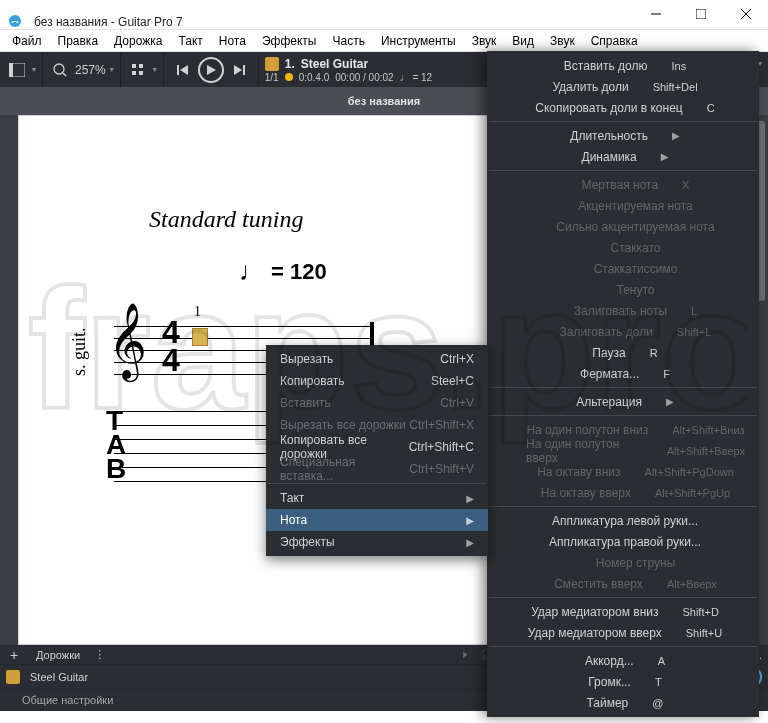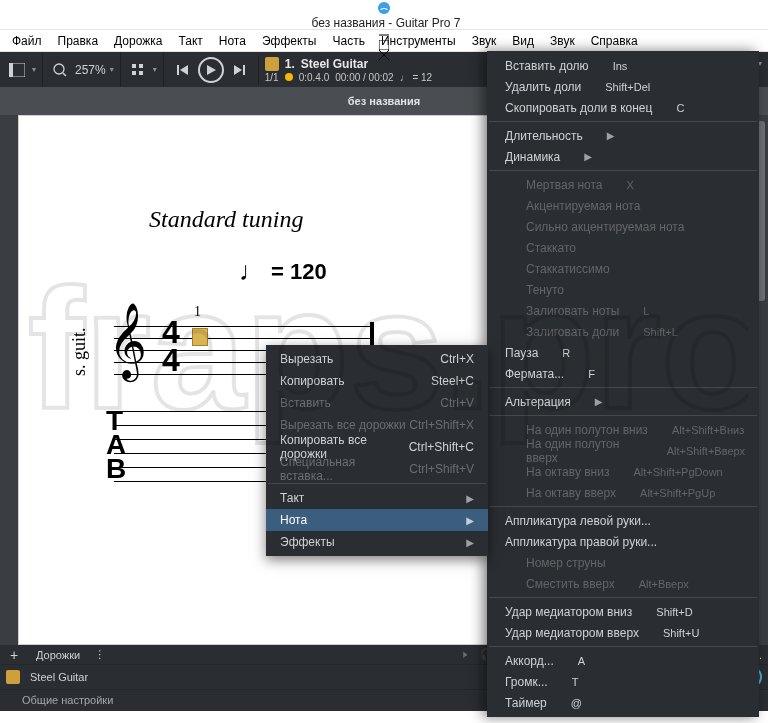--- a/index.html
+++ b/index.html
@@ -1,19 +1,19 @@
 <!DOCTYPE html>
 <html><head>
 <meta charset="utf-8">
 <style>
   * { margin: 0; padding: 0; box-sizing: border-box; font-family: "Segoe UI", Tahoma, sans-serif; }
   body { width: 768px; height: 723px; background: #fff; overflow: hidden; position: relative; }
 
   
-  .titlebar { height: 30px; display: flex; align-items: center; background: #fff; border-bottom: 1px solid #e4e4e4; flex-direction: column; }
+  .titlebar { height: 30px; display: flex; align-items: flex-end; background: #fff; border-bottom: 1px solid #e4e4e4; }
   .titlebar .icon { width: 30px; display: flex; align-items: center; justify-content: center; }
   .titlebar .title { flex: 1; font-size: 12px; color: #222; padding-left: 4px; }
   .winbtn { width: 45px; height: 30px; display: flex; align-items: center; justify-content: center; color: #111; }
   .winbtn svg { display:block; }
 
   
   .menubar { height: 22px; background: #fff; display: flex; align-items: center; font-size: 12px; padding: 0 4px; border-bottom: 1px solid #e4e4e4;}
   .menubar span { padding: 0 8px; height:22px; display:flex; align-items:center;text-align:center; }
 
   
@@ -80,21 +80,21 @@
   
   .ctx-menu { position:absolute; left:266px; top:345px; width:222px; background:#2a2d31; color:#cfd2d4; font-size:12px; box-shadow:0 4px 12px rgba(0,0,0,.5); padding:3px 0; z-index:20;}
   .ctx-menu .item { display:flex; align-items:center; justify-content:space-between; height:22px; padding:0 14px;}
   .ctx-menu .item.dis { color:#6a6d71; }
   .ctx-menu .item.sel { background:#3b5e7e; color:#fff; }
   .ctx-menu .sep { height:1px; background:#45484c; margin:3px 2px; }
   .ctx-menu .arrow { font-size:10px; opacity:.7;}
 
   
   .nota-menu { position:absolute; left:487px; top:51px; width:272px; background:#2a2d31; color:#cfd2d4; font-size:12px; box-shadow:-4px 0 12px rgba(0,0,0,.5); padding:4px 0; z-index:19; }
-  .nota-menu .item { display:flex; align-items:center; justify-content:flex-start; height:21px; padding:0 14px 0 18px;gap:24px;}
+  .nota-menu .item { display:flex; align-items:center; justify-content:center; height:21px; padding:0 14px 0 18px;gap:24px;}
   .nota-menu .item.dis { color:#646568;padding-left:39px; }
   .nota-menu .sep { height:1px; background:#45484c; margin:3px 2px; }
   .nota-menu .sc { color:#cfd2d4; font-size:11px; }
   .nota-menu .item.dis .sc { color:#646568; }
   .nota-menu .arrow { font-size:10px; opacity:.7; }
 
   
   .watermark { position:absolute; left:28px; top:108px; width:720px; height:500px; pointer-events:none; opacity:.10; z-index:30; }
 </style>
 </head>

